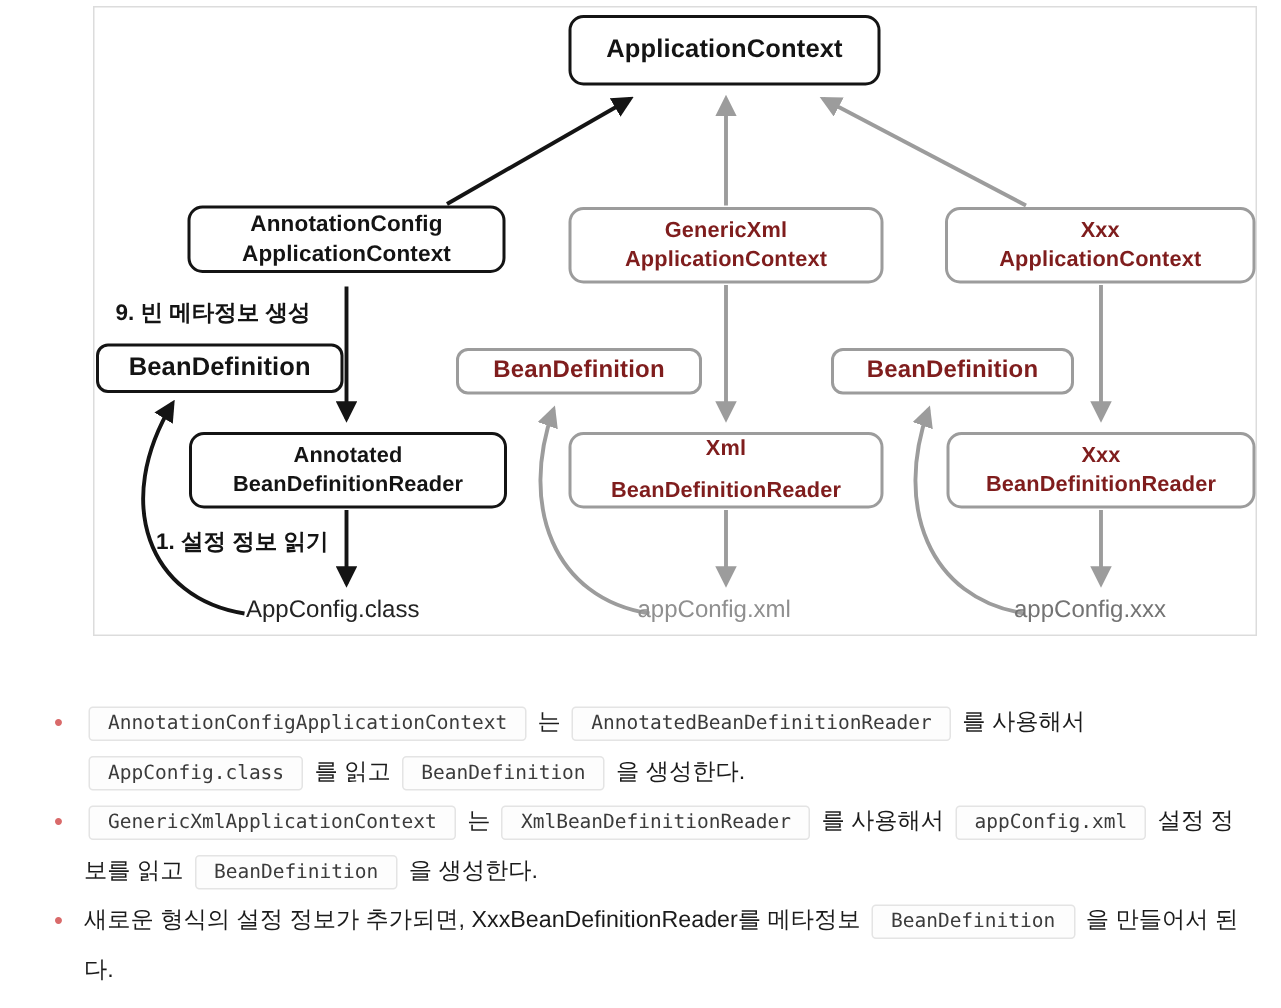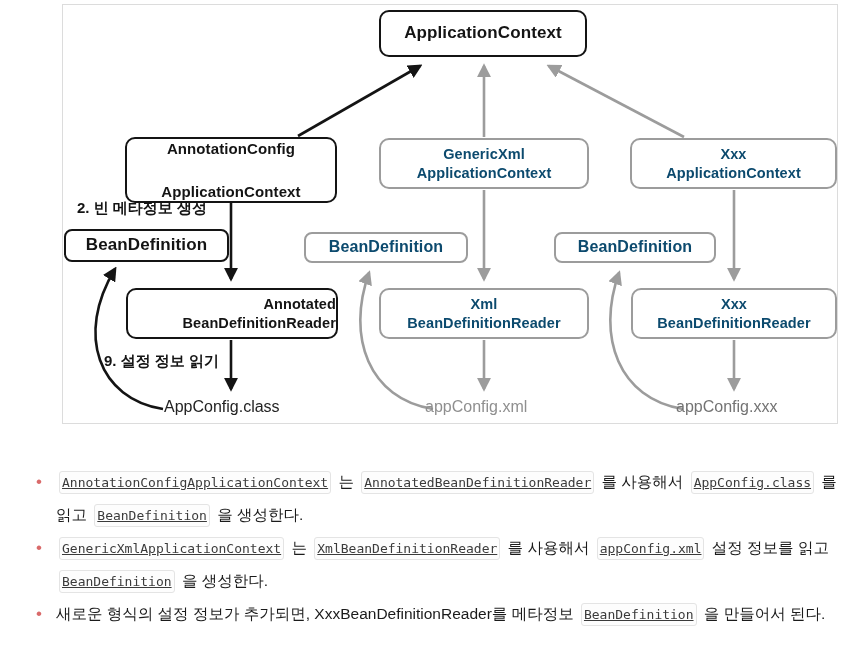--- a/index.html
+++ b/index.html
@@ -12,51 +12,51 @@
     background:#ffffff; border:1px solid #dcdcdc;
   }
   .arrows { position:absolute; left:0; top:0; width:776px; height:420px; }
 
   .box {
     position:absolute; background:#fff; border-radius:10px;
     display:flex; flex-direction:column; align-items:center; justify-content:center;
     text-align:center; line-height:1.3; font-weight:bold; letter-spacing:.1px;
   }
   .box.black { border:2.5px solid #141414; color:#141414; }
-  .box.gray  { border:2px solid #9c9c9c; color:#0c4a6e; }
+  .box.gray  { border:2px solid #9c9c9c; color:#7f1d1d; }
 
   #b-appctx      { left:316px; top:5px;   width:208px; height:47px; font-size:17px; }
-  #b-annocfg     { left:62px;  top:132px; width:212px; height:66px; font-size:15px;justify-content:space-between; }
+  #b-annocfg     { left:62px;  top:132px; width:212px; height:45px; font-size:15px; }
   #b-genxml      { left:316px; top:133px; width:210px; height:51px; font-size:14.5px; }
   #b-xxxctx      { left:567px; top:133px; width:207px; height:51px; font-size:14.5px; }
   #b-beandef-main{ left:1px;   top:224px; width:165px; height:33px; font-size:17px; border-radius:8px; }
   #b-beandef-xml { left:241px; top:227px; width:164px; height:31px; font-size:16px; border-radius:8px; }
   #b-beandef-xxx { left:491px; top:227px; width:162px; height:31px; font-size:16px; border-radius:8px; }
-  #b-annoreader  { left:63px;  top:283px; width:212px; height:51px; font-size:14.5px;align-items:flex-end; }
-  #b-xmlreader   { left:316px; top:283px; width:210px; height:51px; font-size:14.5px; }
+  #b-annoreader  { left:63px;  top:283px; width:212px; height:51px; font-size:14.5px; }
+  #b-xmlreader   { left:316px; top:283px; width:210px; height:51px; font-size:14.5px;justify-content:space-between; }
   #b-xxxreader   { left:568px; top:283px; width:206px; height:51px; font-size:14.5px; }
 
   .dlabel { position:absolute; white-space:nowrap; }
   #l-step2    { left:14px;  top:194px; font-size:15px; font-weight:bold; color:#141414; }
   #l-step1    { left:41px;  top:347px; font-size:15px; font-weight:bold; color:#141414; }
   #l-appclass { left:101px; top:393px; font-size:16px; color:#232323; }
   #l-appxml   { left:362px; top:393px; font-size:16px; color:#8f8f8f; }
   #l-appxxx   { left:613px; top:393px; font-size:16px; color:#737373; }
 
   
   .notes { position:absolute; left:30px; top:466px; width:808px; }
   .note-item { display:flex; align-items:flex-start; }
   .note-bullet { width:26px; min-width:26px; text-align:left; padding-left:6px;
                  font-size:17px; line-height:32px; }
   .note-content { width:782px; font-size:15.5px; line-height:32px; color:#1b1b1b;
                   word-break:break-all; }
   .note-content .code {
     font-family:"DejaVu Sans Mono", monospace; font-size:13px; color:#3b3b3b;
     background:#fdfdfd; border:1px solid #e4e4e4; border-radius:3px;
-    padding:3px 2px; margin:0 3px; white-space:nowrap;text-decoration:underline;
+    padding:3px 12px; margin:0 3px; white-space:nowrap;
   }
   .note-content .run { color:#1b1b1b; }
 </style>
 </head>
 <body>
 
 <div class="diagram">
 
   <svg class="arrows" viewBox="0 0 776 420">
     <defs>
@@ -123,22 +123,22 @@
   <div id="b-xmlreader" class="box gray">
     <span>Xml</span>
     <span>BeanDefinitionReader</span>
   </div>
 
   <div id="b-xxxreader" class="box gray">
     <span>Xxx</span>
     <span>BeanDefinitionReader</span>
   </div>
 
-  <div id="l-step2" class="dlabel">2. 빈 메타정보 생성</div>
-  <div id="l-step1" class="dlabel">9. 설정 정보 읽기</div>
+  <div id="l-step2" class="dlabel">9. 빈 메타정보 생성</div>
+  <div id="l-step1" class="dlabel">1. 설정 정보 읽기</div>
   <div id="l-appclass" class="dlabel">AppConfig.class</div>
   <div id="l-appxml" class="dlabel">appConfig.xml</div>
   <div id="l-appxxx" class="dlabel">appConfig.xxx</div>
 </div>
 
 <div class="notes">
   <div class="note-item">
     <span class="note-bullet" style="color: rgb(217, 106, 106);">•</span>
     <div class="note-content"><span class="code">AnnotationConfigApplicationContext</span><span class="run"> 는 </span><span class="code">AnnotatedBeanDefinitionReader</span><span class="run"> 를 사용해서 </span><span class="code">AppConfig.class</span><span class="run"> 를 읽고 </span><span class="code">BeanDefinition</span><span class="run"> 을 생성한다.</span></div>
   </div>

